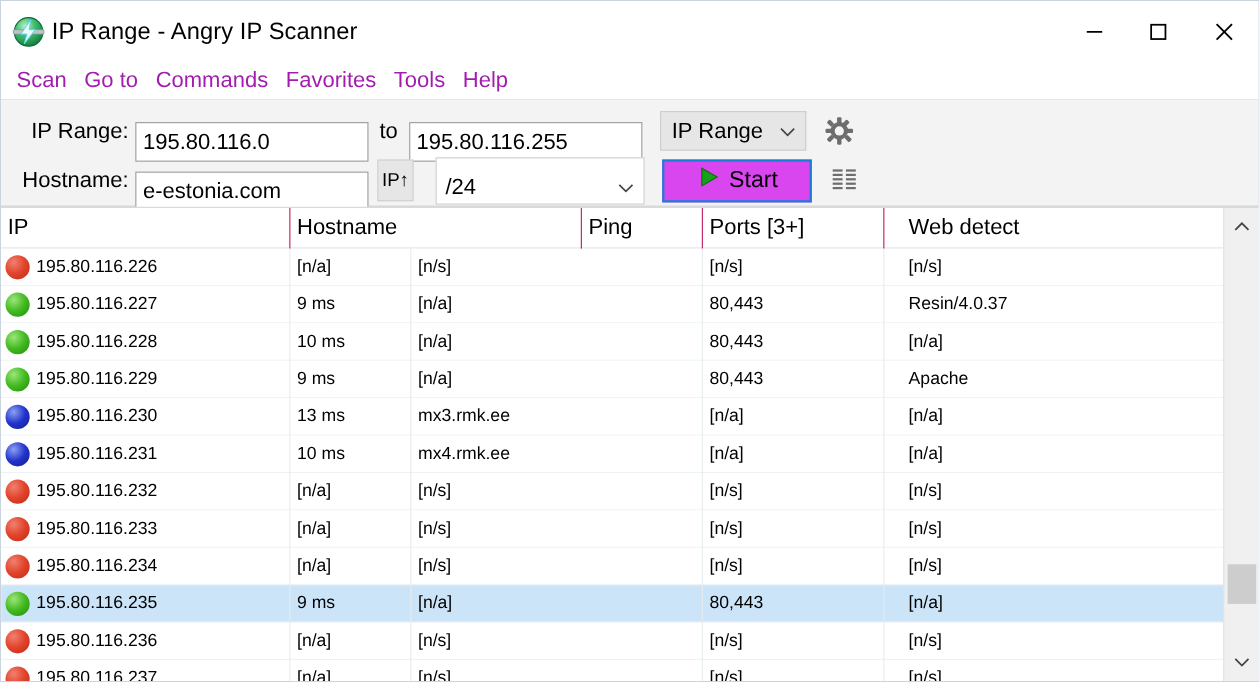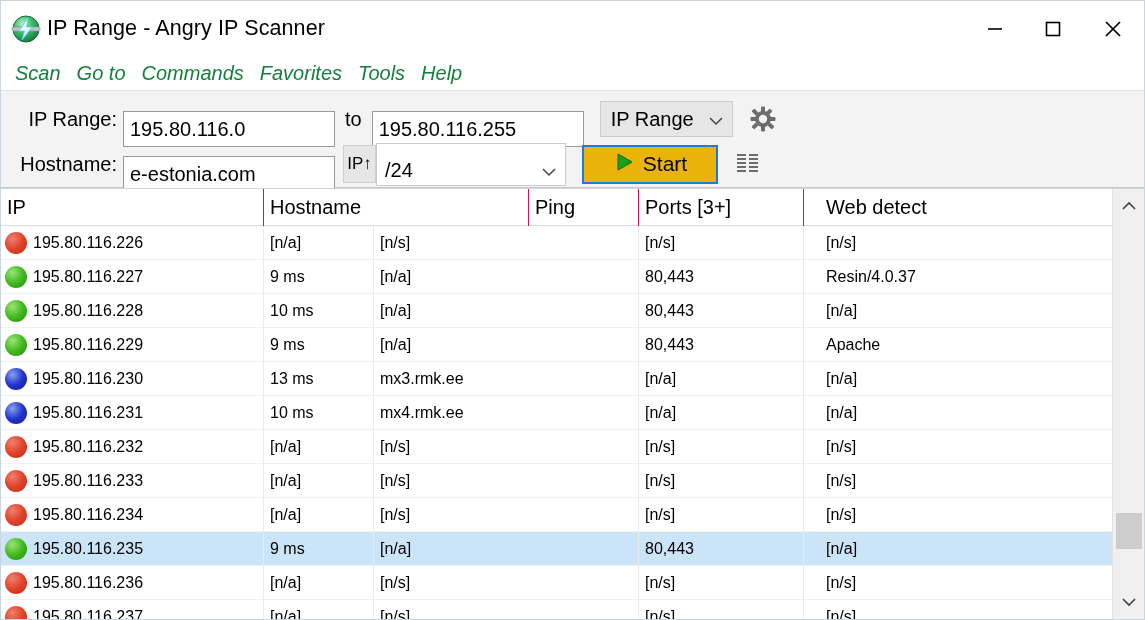--- a/index.html
+++ b/index.html
@@ -45,24 +45,23 @@
 
   
   .menubar {
     height: 35px; flex: 0 0 35px;
     background: #ffffff;
     display: flex; align-items: center;
     padding-left: 6px;
     border-bottom: 1px solid #dfe6ec;
   }
   .menu-item {
-    font-size: 20px; color: #15803d;
+    font-size: 20px; color: #a21caf;
     padding: 0 8px;
     white-space: nowrap;
-    font-style: italic;
   }
 
   
   .toolbar {
     flex: 0 0 97px;
     background: #f3f3f3;
     border-bottom: 1px solid #c8c8c8;
     position: relative;
   }
   .tb-row { position: absolute; display: flex; align-items: center; }
@@ -109,36 +108,36 @@
   .combo-iprange { width: 133px; margin-left: 16px; }
   .combo .cb-caret { margin-left: auto; }
 
   .combo-white {
     height: 43px; width: 190px;
     background: #ffffff;
     border: 1px solid #cccccc;
     display: flex; align-items: center;
     padding: 12px 8px 0 8px;
     font-size: 20px; color: #000000;
-    margin-left: 0;
+    margin-left: 20px;
   }
   .combo-white .cb-caret { margin-left: auto; }
 
   .ip-up-btn {
     width: 33px; height: 38px;
     background: #e6e6e6;
     border: 1px solid #cfcfcf;
     display: flex; align-items: center; justify-content: center;
     font-size: 17px; color: #000000;
     margin-left: 8px;
   }
 
   .start-btn {
     width: 136px; height: 39px;
-    background: #eab308;
+    background: #d946ef;
     border: 2px solid #1a7fd4;
     display: flex; align-items: center; justify-content: center;
     gap: 8px;
     margin-left: 16px;
     font-size: 21px; color: #000000;
   }
 
   .tool-icon-btn {
     width: 36px; height: 36px;
     display: flex; align-items: center; justify-content: center;

